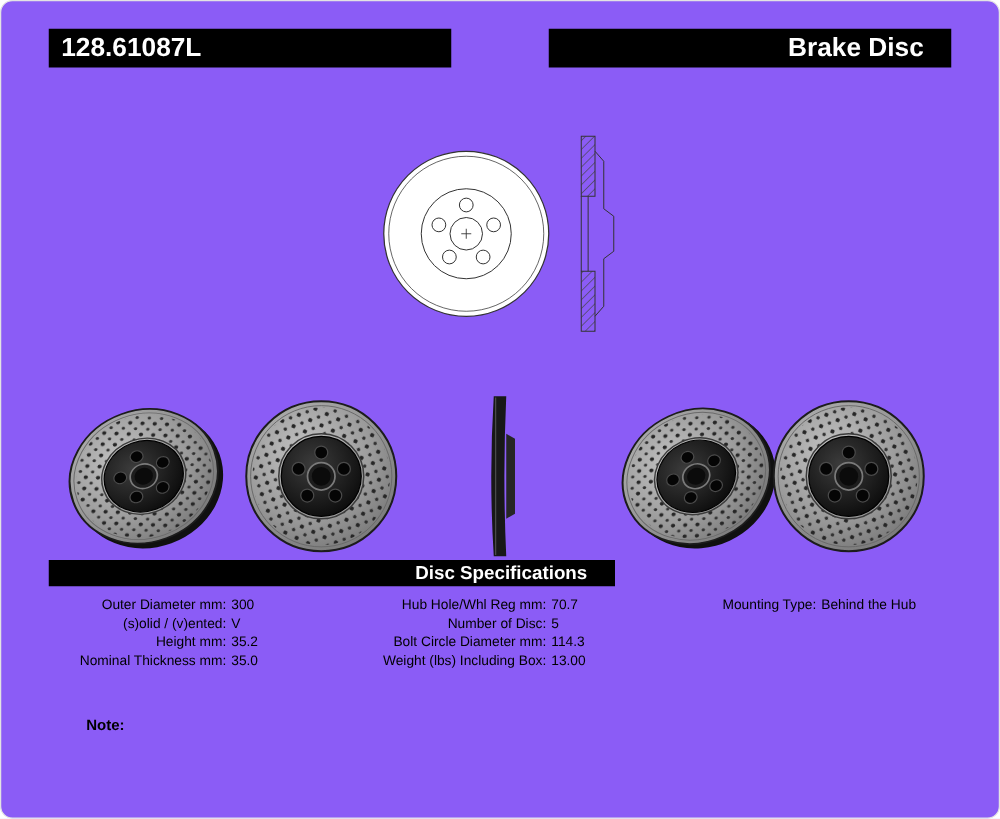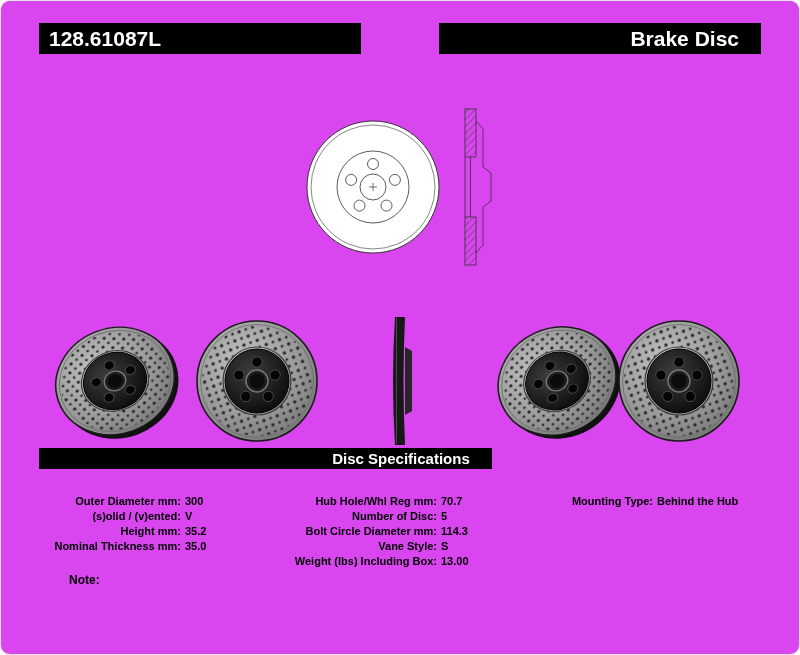--- a/index.html
+++ b/index.html
@@ -1,18 +1,18 @@
 <!DOCTYPE html>
 <html><head>
 <meta charset="utf-8">
 <style>
   * { margin:0; padding:0; box-sizing:border-box; }
   html,body { background:#fff; }
   body { font-family:"Liberation Sans", sans-serif; }
-  #page { position:relative; width:800px; height:655px; background:#d946ef;
+  #page { position:relative; width:800px; height:655px; background:#8b5cf6;
           border:1px solid #e3e3e3; border-radius:10px; overflow:hidden; }
 
   .hdr-bar { position:absolute; top:22px; height:31px; background:#000; color:#fff;
              font-weight:bold; font-size:21px; line-height:31px; }
   .hdr-left  { left:38px;  width:322px; padding-left:10px; }
   .hdr-right { left:438px; width:322px; text-align:right; padding-right:22px; }
 
   .tech-front { position:absolute; left:302px; top:116px; }
   .tech-side  { position:absolute; left:462px; top:106px; }
 
@@ -20,21 +20,21 @@
   .photo-1 { left:48px;  top:314px; }
   .photo-2 { left:194px; top:318px; }
   .photo-3 { left:378px; top:314px; }
   .photo-4 { left:490px; top:314px; }
   .photo-5 { left:616px; top:318px; }
 
   .spec-bar   { position:absolute; left:38px; top:447px; width:453px; height:21px; background:#000; }
   .spec-title { position:absolute; left:0; top:447px; width:800px; height:21px; line-height:21px;
                 text-align:center; color:#fff; font-weight:bold; font-size:15px; pointer-events:none; }
 
-  .col { position:absolute; top:493px; font-size:11px; font-weight:bold; color:#000; line-height:15px; }
+  .col { position:absolute; top:476px; font-size:11px; font-weight:normal; color:#000; line-height:15px; }
   .srow { white-space:nowrap; }
   .sl { display:inline-block; text-align:right; }
   .sv { margin-left:4px; }
   .col-left  { left:28px;  width:210px; }
   .col-left  .sl { width:152px; }
   .col-mid   { left:250px; width:245px; }
   .col-mid   .sl { width:186px; }
   .col-right { left:556px; width:215px; }
   .col-right .sl { width:96px; }
 
@@ -167,23 +167,20 @@
     <div class="srow">
       <span class="sl">Hub Hole/Whl Reg mm:</span><span class="sv">70.7</span>
     </div>
     <div class="srow">
       <span class="sl">Number of Disc:</span><span class="sv">5</span>
     </div>
     <div class="srow">
       <span class="sl">Bolt Circle Diameter mm:</span><span class="sv">114.3</span>
     </div>
     <div class="srow">
-      <span class="sl">Vane Style:</span><span class="sv">S</span>
-    </div>
-    <div class="srow">
       <span class="sl">Weight (lbs) Including Box:</span><span class="sv">13.00</span>
     </div>
   </div>
 
   <div class="col col-right">
     <div class="srow">
       <span class="sl">Mounting Type:</span><span class="sv">Behind the Hub</span>
     </div>
   </div>
 

